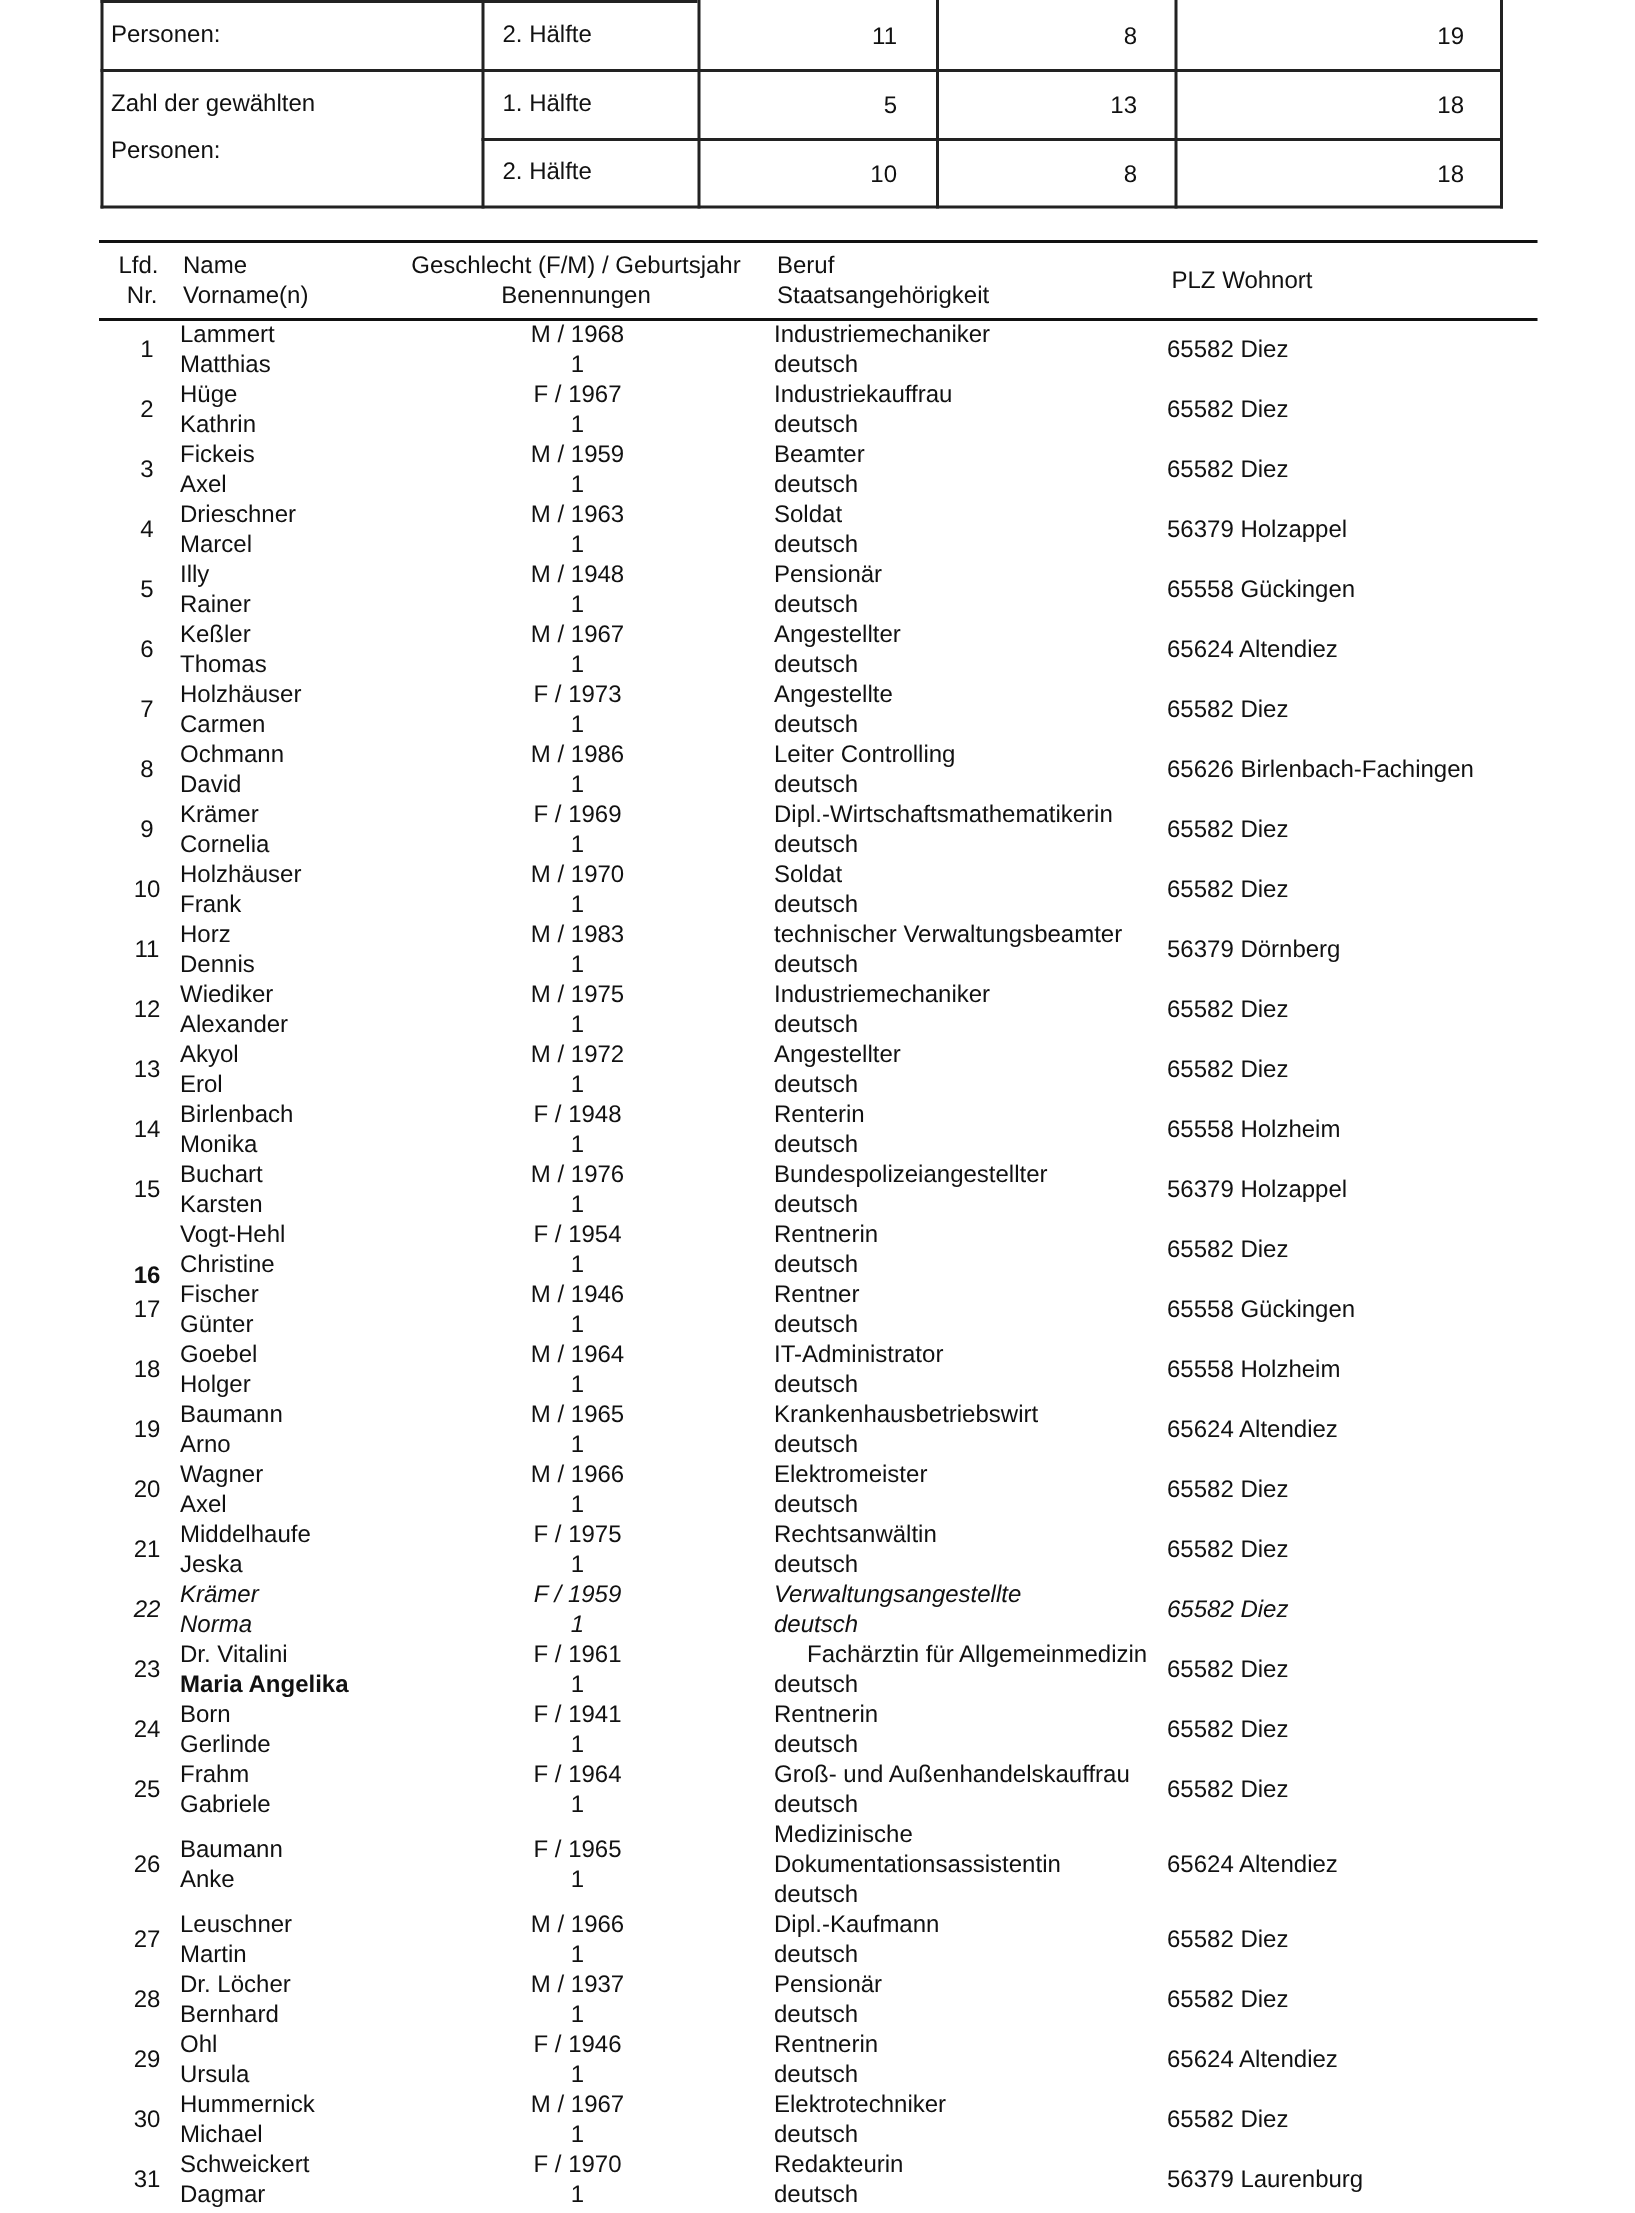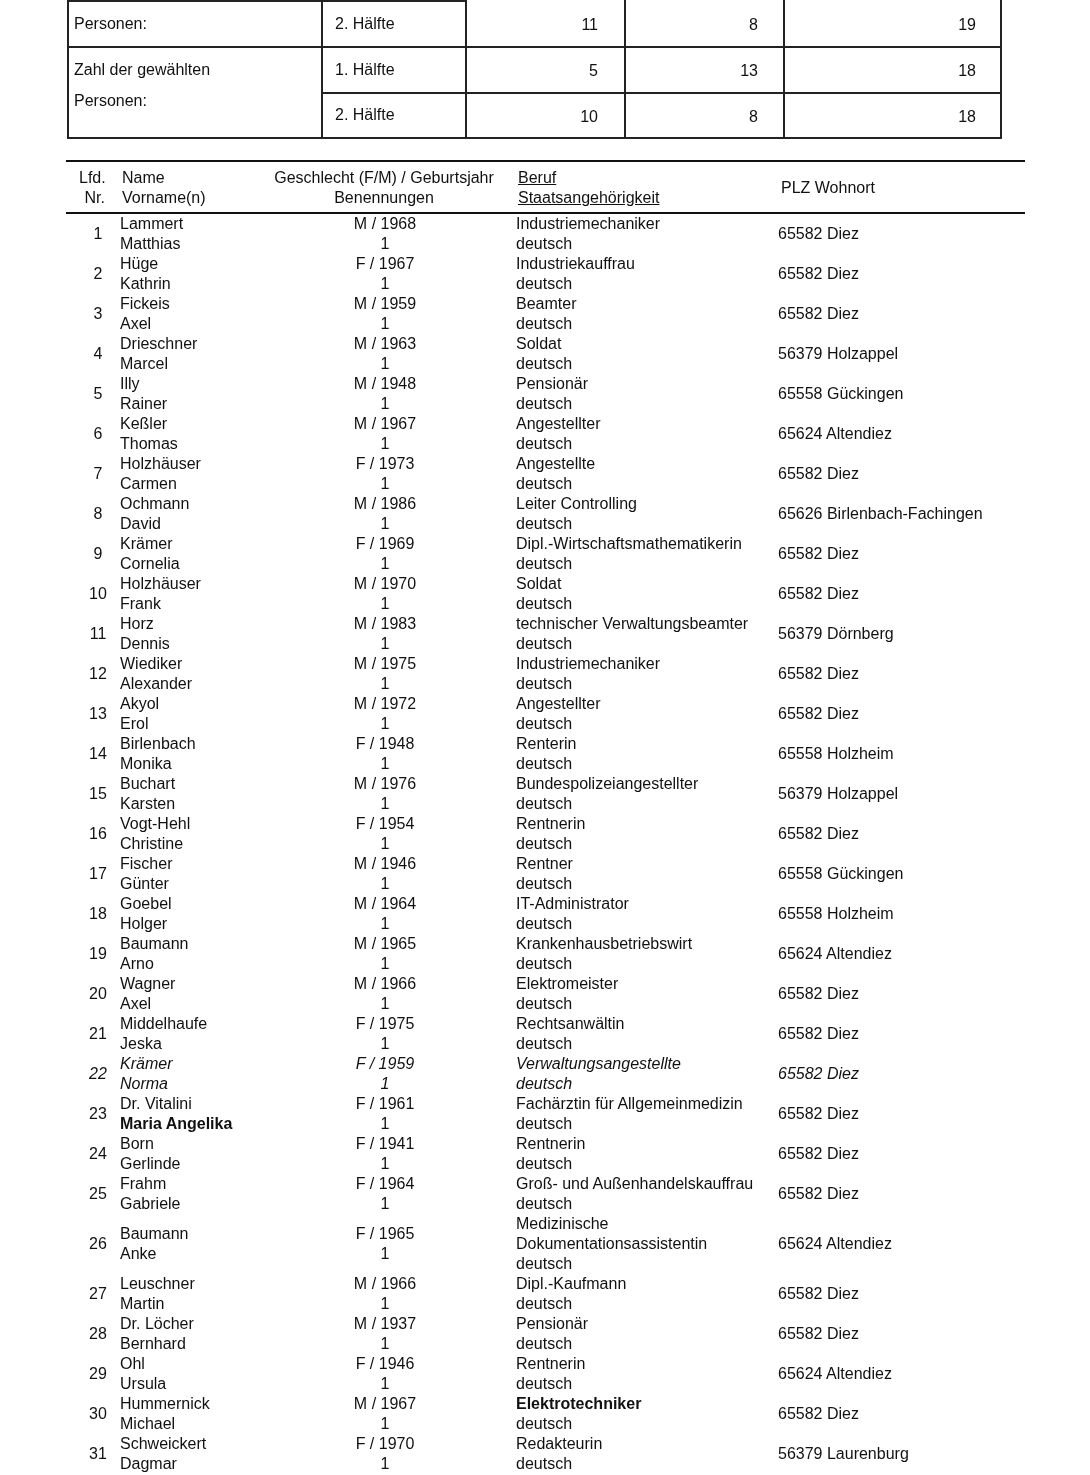--- a/index.html
+++ b/index.html
@@ -69,21 +69,21 @@
   <div>Nr.</div>
 </div>
 <div class="hdr" style="left:122px;">
   <div>Name</div>
   <div>Vorname(n)</div>
 </div>
 <div class="hdr center" style="left:262px;width:244px;">
   <div>Geschlecht (F/M) / Geburtsjahr</div>
   <div>Benennungen</div>
 </div>
-<div class="hdr" style="left:518px;text-decoration:underline;">
+<div class="hdr" style="left:518px;">
   <div>Beruf</div>
   <div>Staatsangehörigkeit</div>
 </div>
 <div class="hdr" style="left:781px;top:178px;">
   <div>PLZ Wohnort</div>
 </div>
 <div class="hdr-rule-bot"></div>
 
 <div id="rows">
     <div class="row" style="top: 214px; height: 40px;">
@@ -230,21 +230,21 @@
       <span class="t nr" style="top: 10px;">15</span>
       <span class="t name" style="top: 0px;">Buchart</span>
       <span class="t name" style="top: 20px;">Karsten</span>
       <span class="t gen" style="top: 0px;">M / 1976</span>
       <span class="t gen" style="top: 20px;">1</span>
       <span class="t beruf" style="top: 0px;">Bundespolizeiangestellter</span>
       <span class="t beruf" style="top: 20px;">deutsch</span>
       <span class="t ort" style="top: 10px;">56379 Holzappel</span>
     </div>
     <div class="row" style="top: 814px; height: 40px;">
-      <span class="t nr" style="top: 10px;">16</span>
+      <span class="t nr" style="top: 27px; font-weight: bold;">16</span>
       <span class="t name" style="top: 0px;">Vogt-Hehl</span>
       <span class="t name" style="top: 20px;">Christine</span>
       <span class="t gen" style="top: 0px;">F / 1954</span>
       <span class="t gen" style="top: 20px;">1</span>
       <span class="t beruf" style="top: 0px;">Rentnerin</span>
       <span class="t beruf" style="top: 20px;">deutsch</span>
       <span class="t ort" style="top: 10px;">65582 Diez</span>
     </div>
     <div class="row" style="top: 854px; height: 40px;">
       <span class="t nr" style="top: 10px;">17</span>
@@ -305,21 +305,21 @@
       <span class="t beruf" style="top: 0px;">Verwaltungsangestellte</span>
       <span class="t beruf" style="top: 20px;">deutsch</span>
       <span class="t ort" style="top: 10px;">65582 Diez</span>
     </div>
     <div class="row" style="top: 1094px; height: 40px;">
       <span class="t nr" style="top: 10px;">23</span>
       <span class="t name" style="top: 0px;">Dr. Vitalini</span>
       <span class="t name" style="top: 20px; font-weight: bold;">Maria Angelika</span>
       <span class="t gen" style="top: 0px;">F / 1961</span>
       <span class="t gen" style="top: 20px;">1</span>
-      <span class="t beruf" style="top: 0px;">Fachärztin für Allgemeinmedizin</span>
+      <span class="t beruf" style="top: 0px; margin-left: 22px;">Fachärztin für Allgemeinmedizin</span>
       <span class="t beruf" style="top: 20px;">deutsch</span>
       <span class="t ort" style="top: 10px;">65582 Diez</span>
     </div>
     <div class="row" style="top: 1134px; height: 40px;">
       <span class="t nr" style="top: 10px;">24</span>
       <span class="t name" style="top: 0px;">Born</span>
       <span class="t name" style="top: 20px;">Gerlinde</span>
       <span class="t gen" style="top: 0px;">F / 1941</span>
       <span class="t gen" style="top: 20px;">1</span>
       <span class="t beruf" style="top: 0px;">Rentnerin</span>
@@ -376,21 +376,21 @@
       <span class="t beruf" style="top: 0px;">Rentnerin</span>
       <span class="t beruf" style="top: 20px;">deutsch</span>
       <span class="t ort" style="top: 10px;">65624 Altendiez</span>
     </div>
     <div class="row" style="top: 1394px; height: 40px;">
       <span class="t nr" style="top: 10px;">30</span>
       <span class="t name" style="top: 0px;">Hummernick</span>
       <span class="t name" style="top: 20px;">Michael</span>
       <span class="t gen" style="top: 0px;">M / 1967</span>
       <span class="t gen" style="top: 20px;">1</span>
-      <span class="t beruf" style="top: 0px; font-weight: bold;">Elektrotechniker</span>
+      <span class="t beruf" style="top: 0px;">Elektrotechniker</span>
       <span class="t beruf" style="top: 20px;">deutsch</span>
       <span class="t ort" style="top: 10px;">65582 Diez</span>
     </div>
     <div class="row" style="top: 1434px; height: 40px;">
       <span class="t nr" style="top: 10px;">31</span>
       <span class="t name" style="top: 0px;">Schweickert</span>
       <span class="t name" style="top: 20px;">Dagmar</span>
       <span class="t gen" style="top: 0px;">F / 1970</span>
       <span class="t gen" style="top: 20px;">1</span>
       <span class="t beruf" style="top: 0px;">Redakteurin</span>

